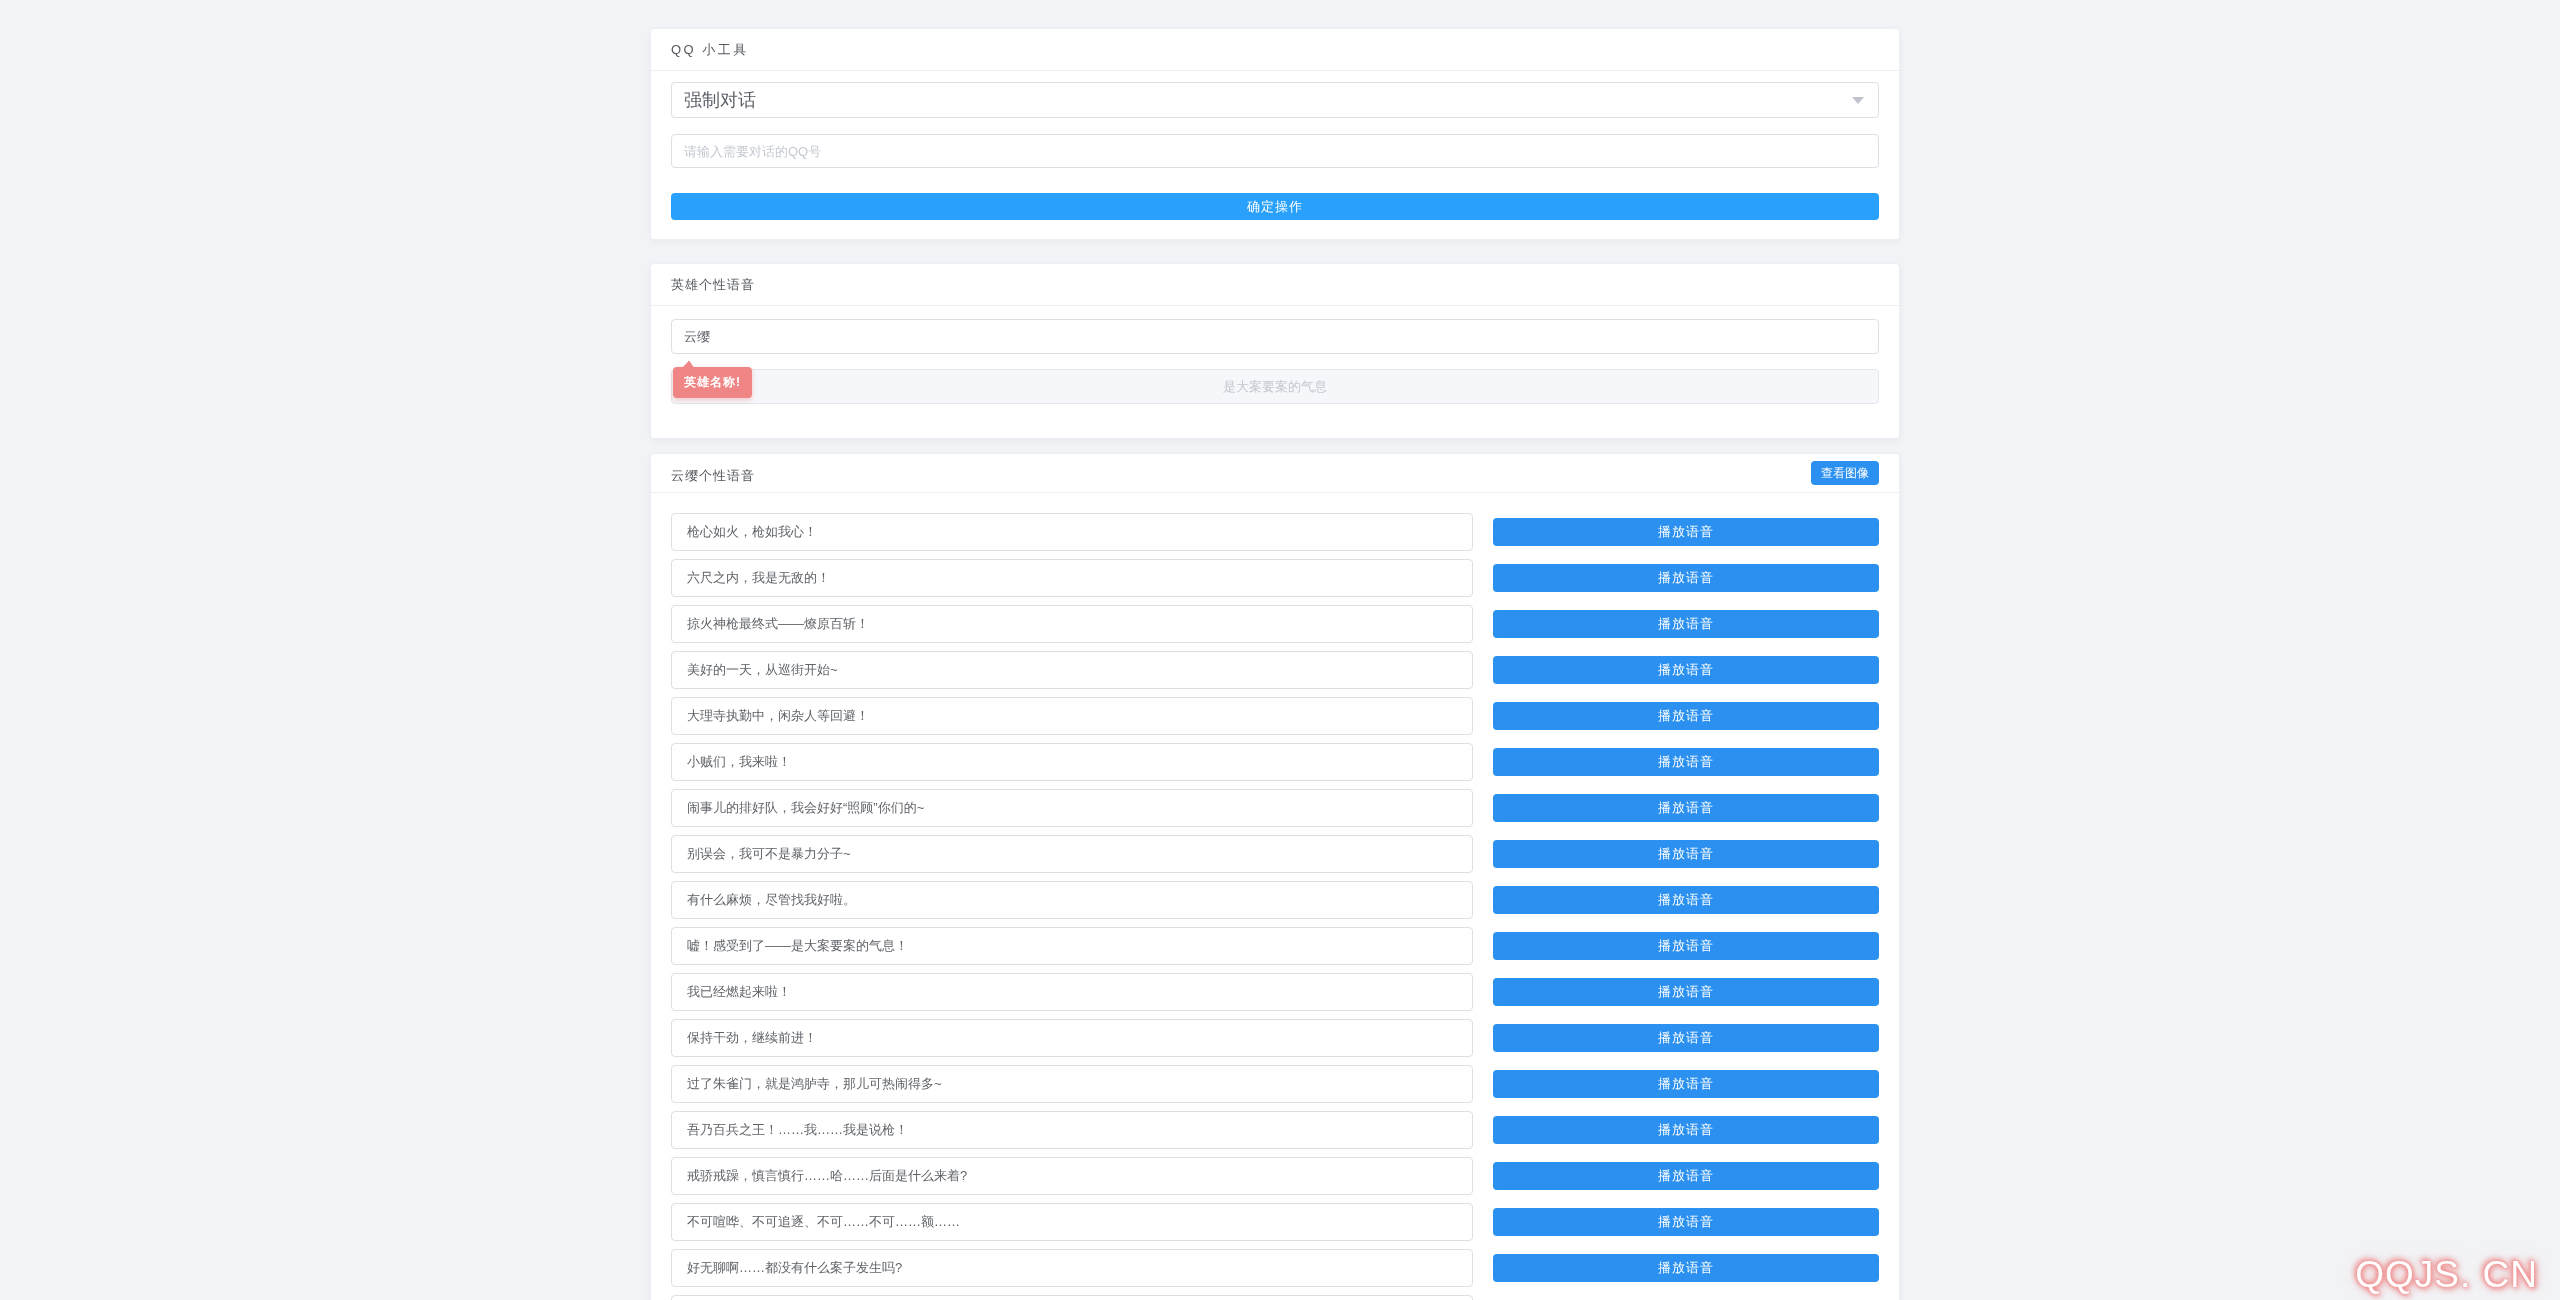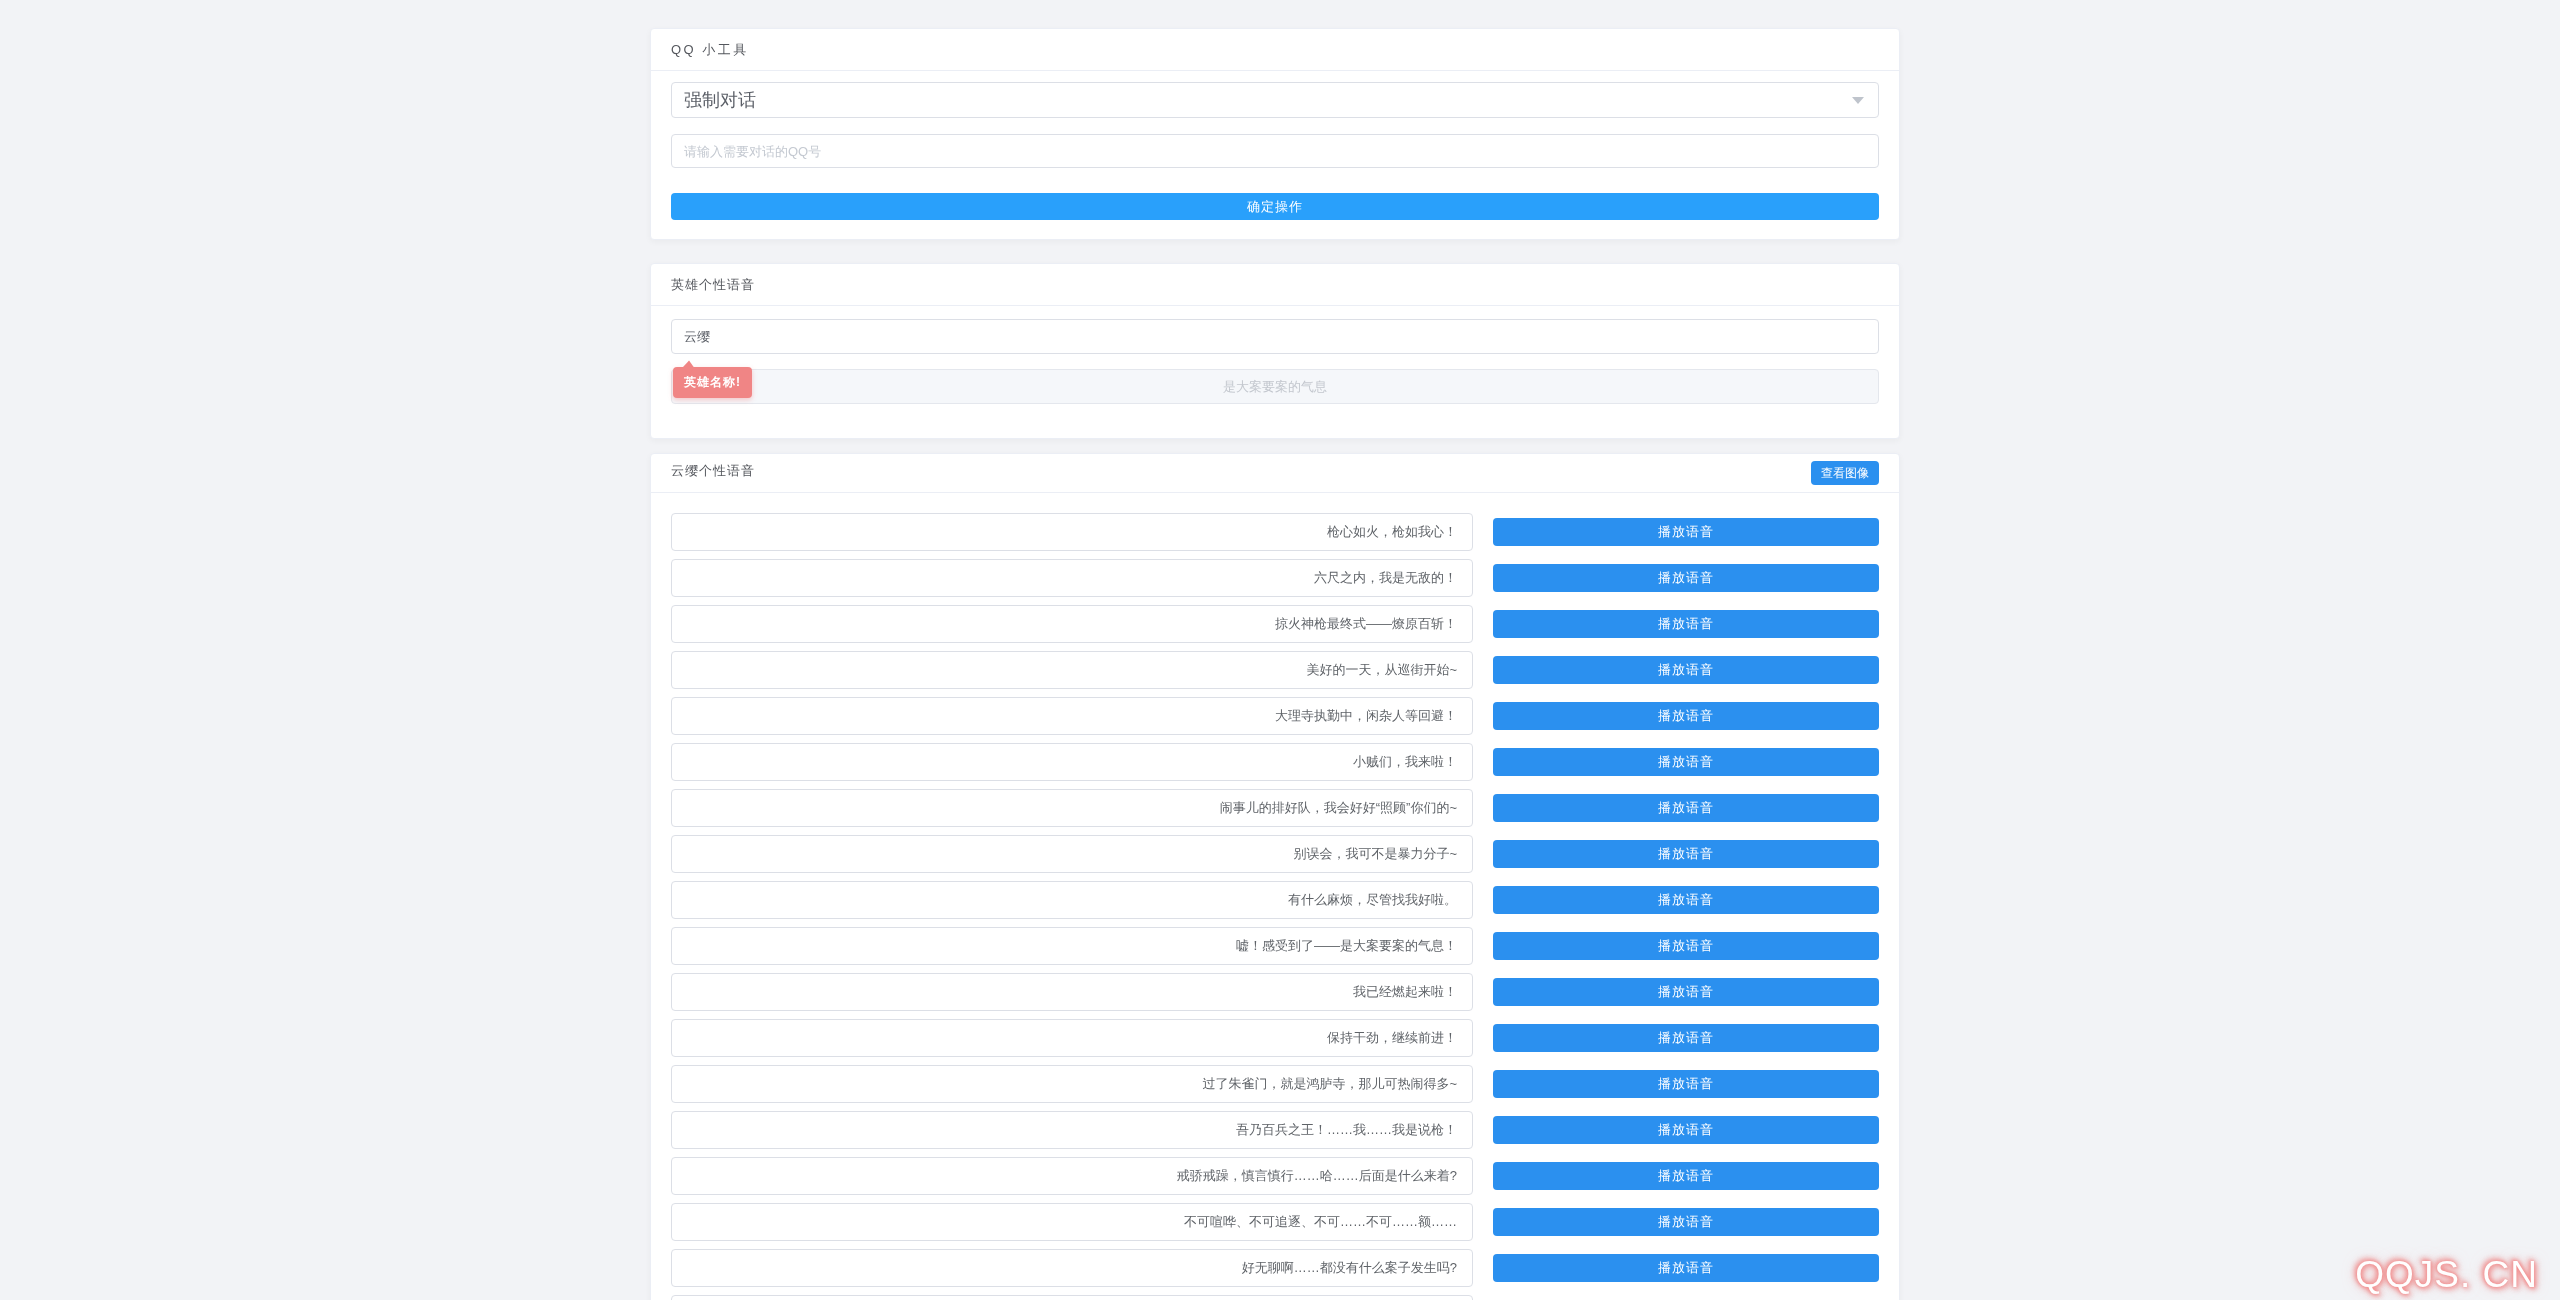--- a/index.html
+++ b/index.html
@@ -11,21 +11,21 @@
   .card{
     position:absolute;left:650px;width:1250px;background:#fff;
     border:1px solid #ebeef5;border-radius:4px;box-sizing:border-box;
     box-shadow:0 2px 6px rgba(0,0,0,0.04);
   }
   #card-qq-tools{top:28px;height:212px}
   #card-hero-voice{top:263px;height:176px}
   #card-voice-list{top:453px;height:900px}
 
   .card-header{
-    display:flex;align-items:flex-start;justify-content:space-between;
+    display:flex;align-items:flex-end;justify-content:space-between;
     padding:11px 20px;border-bottom:1px solid #ebeef5;
   }
   .card-title{font-size:13px;color:#54575d;line-height:19px;letter-spacing:1px}
   #card-qq-tools .card-title{letter-spacing:2.5px}
 
   .card-body{padding:11px 20px;position:relative}
 
   .select-box{
     position:relative;height:36px;border:1px solid #dcdfe6;border-radius:4px;
     display:flex;align-items:center;padding:0 34px 0 12px;font-size:18px;
@@ -71,21 +71,21 @@
   .view-image-btn{
     background:#2b90ef;color:#fff;font-size:12px;padding:5px 10px;border-radius:4px;
     border:none;cursor:pointer;font-family:inherit;line-height:14px;
   }
 
   .voice-list{padding:20px 20px 0}
   .voice-row{display:flex;align-items:center;margin-bottom:8px}
   .voice-text{
     width:802px;height:38px;border:1px solid #dcdfe6;border-radius:4px;
     padding:0 15px;font-size:13px;color:#5f6368;box-sizing:border-box;background:#fff;
-    outline:none;font-family:inherit;text-align:right;
+    outline:none;font-family:inherit;
   }
   .voice-play{
     margin-left:20px;flex:1;height:28px;background:#2b90ef;border:none;border-radius:4px;
     color:#fff;font-size:13px;display:flex;align-items:center;justify-content:center;
     cursor:pointer;font-family:inherit;letter-spacing:1px;
   }
 
   .watermark{
     position:absolute;right:22px;bottom:4px;font-size:37px;font-weight:normal;
     color:#ffffff;letter-spacing:1px;z-index:5;

